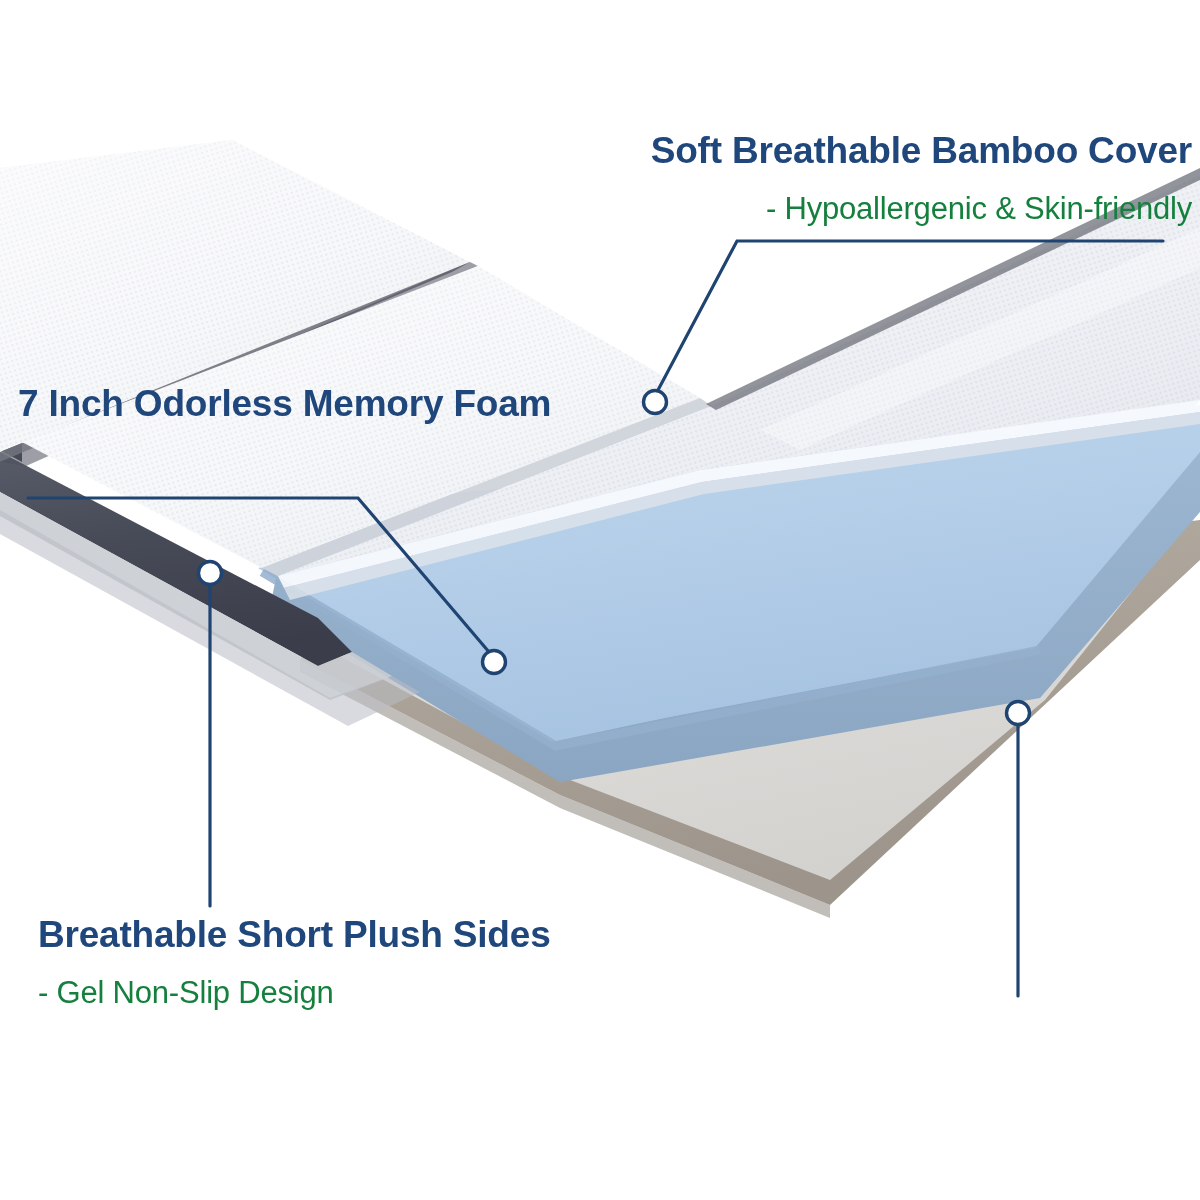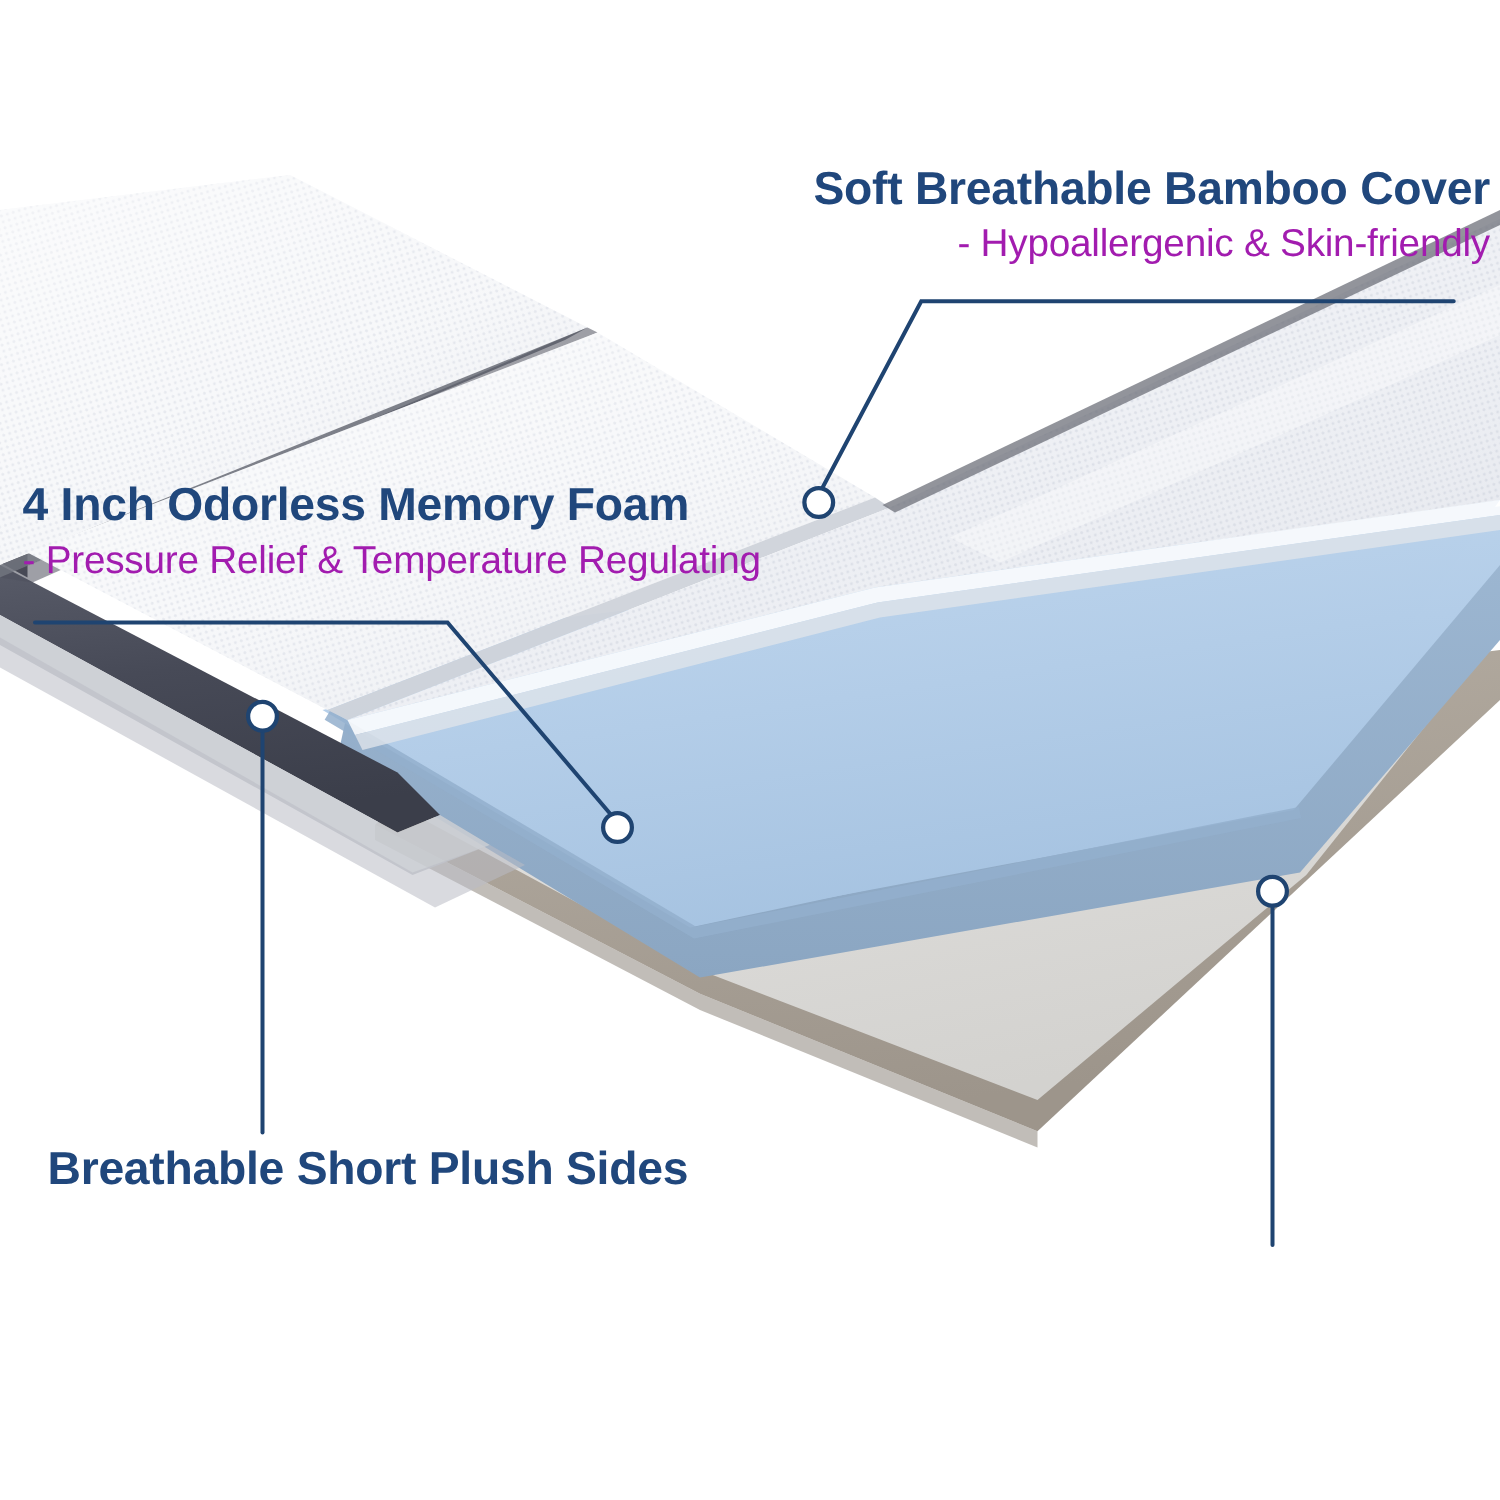--- a/index.html
+++ b/index.html
@@ -31,24 +31,24 @@
   .callout .title {
     font-size: 37px;
     font-weight: bold;
     color: #20477c;
     letter-spacing: -0.2px;
     line-height: 1.04;
   }
   .callout .sub {
     font-size: 31px;
     font-weight: normal;
-    color: #a21caf;
+    color: #15803d;
     letter-spacing: -0.2px;
     line-height: 1.06;
-    margin-top: 9px;
+    margin-top: 23px;
   }
   .callout.right { text-align: right; }
   .callout.left  { text-align: left; }
 
   
   #callout-bamboo  { right: 8px;  top: 132px; }
   #callout-memory  { left: 18px;  top: 385px; }
   #callout-plush   { left: 38px;  top: 916px; }
   #callout-base    { right: 10px; top: 1002px; }
 </style>
@@ -181,24 +181,24 @@
       <circle cx="1018" cy="713" r="11.5" fill="#ffffff" stroke="#1f4471" stroke-width="3.4"></circle>
     </g>
   </svg>
 
   <div class="callout right" id="callout-bamboo">
     <div class="title">Soft Breathable Bamboo Cover</div>
     <div class="sub">- Hypoallergenic &amp; Skin-friendly</div>
   </div>
 
   <div class="callout left" id="callout-memory">
-    <div class="title">4 Inch Odorless Memory Foam</div>
-    <div class="sub">- Pressure Relief &amp; Temperature Regulating</div>
+    <div class="title">7 Inch Odorless Memory Foam</div>
   </div>
 
   <div class="callout left" id="callout-plush">
     <div class="title">Breathable Short Plush Sides</div>
+    <div class="sub">- Gel Non-Slip Design</div>
   </div>
 
   <div class="callout right" id="callout-base">
   </div>
 
 </div>
 
 </body></html>

